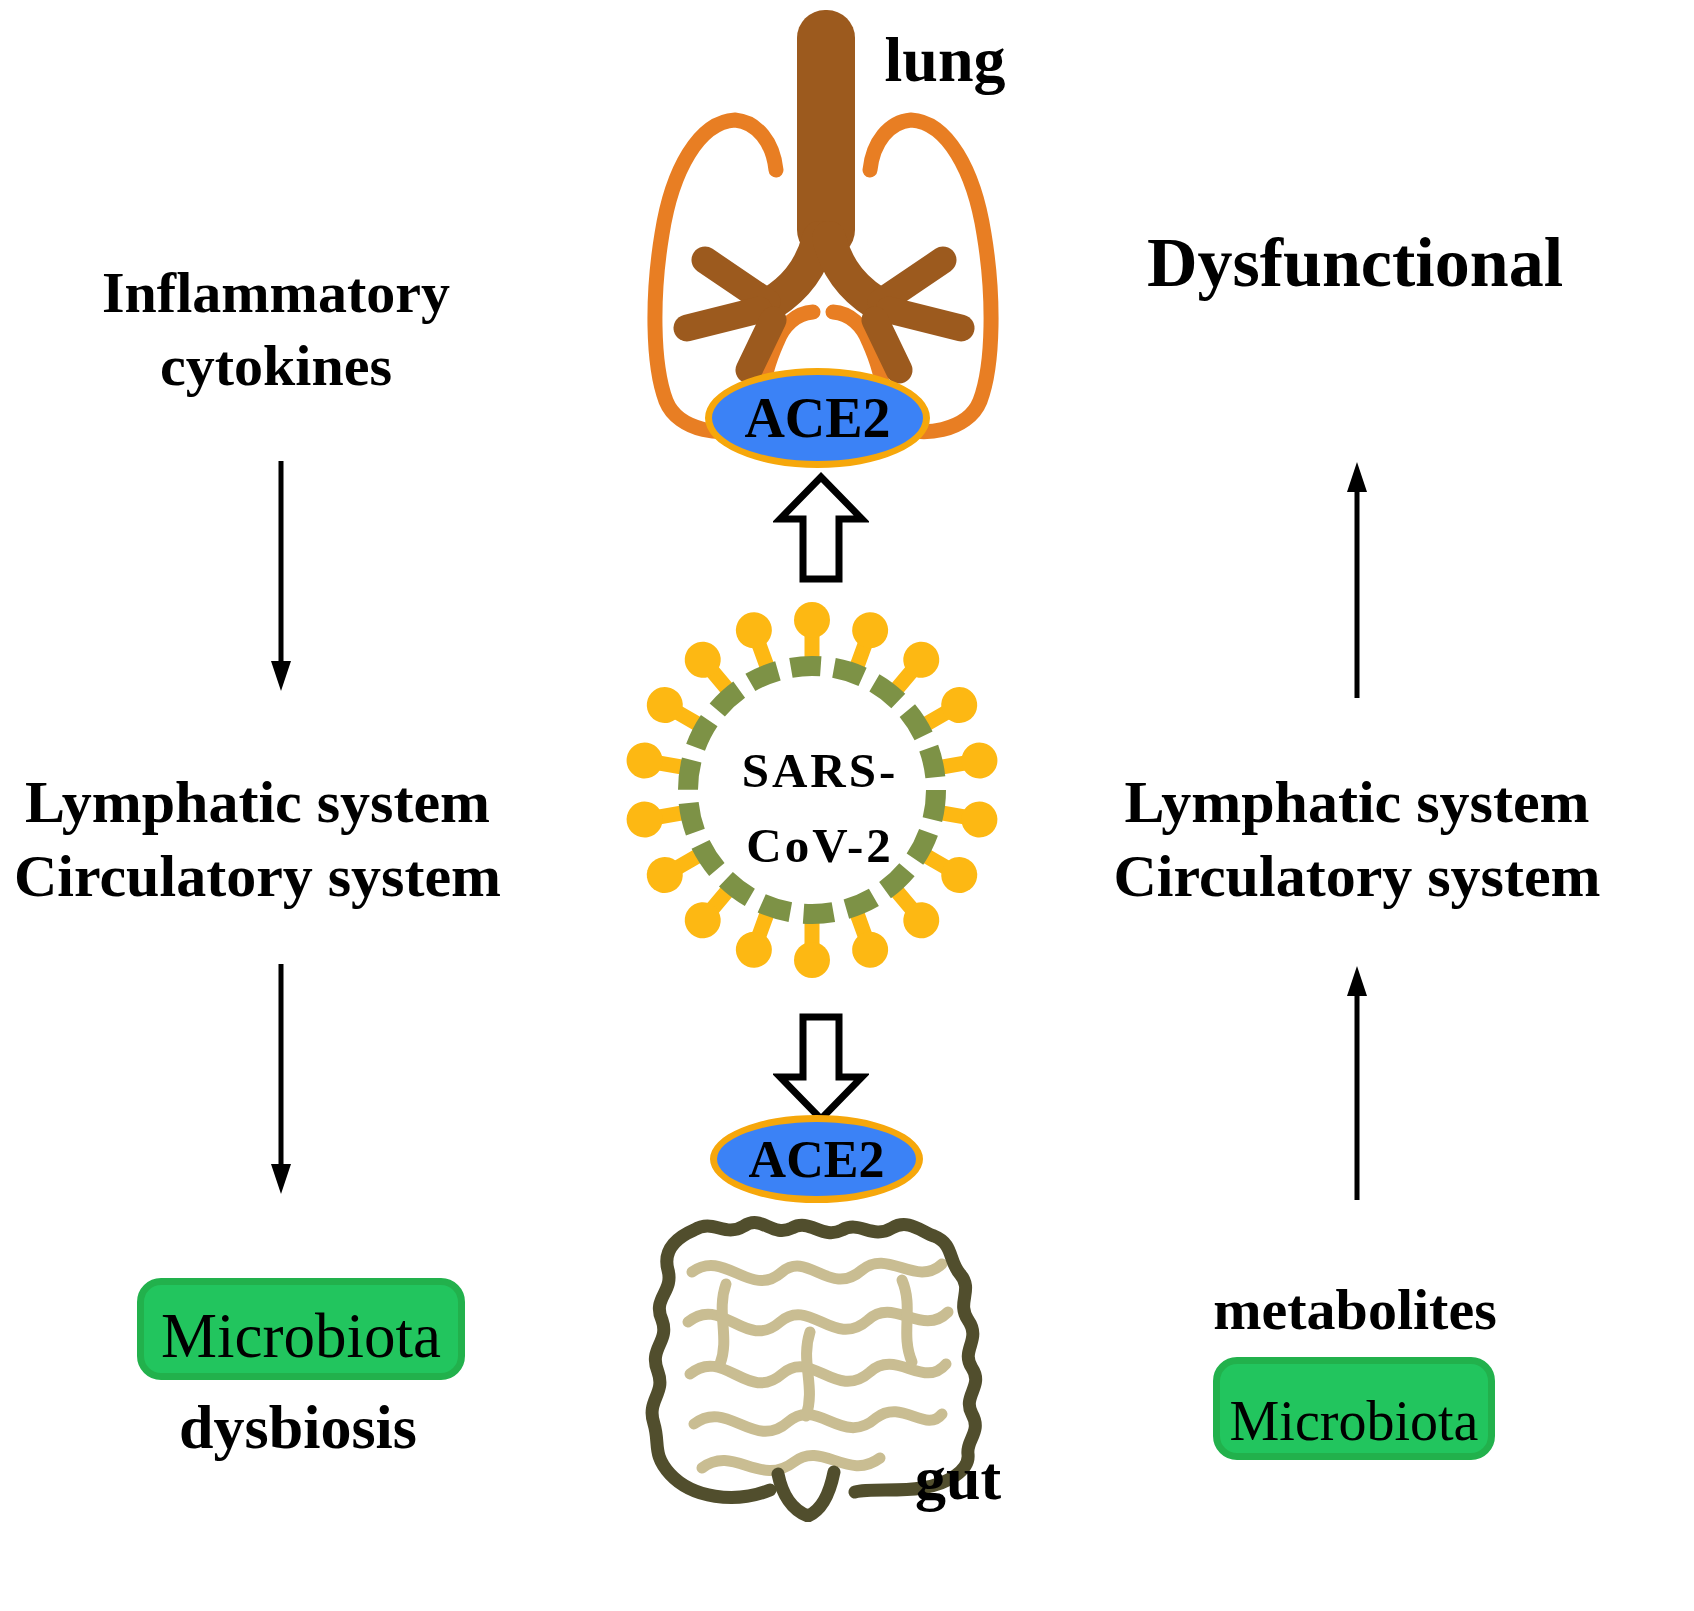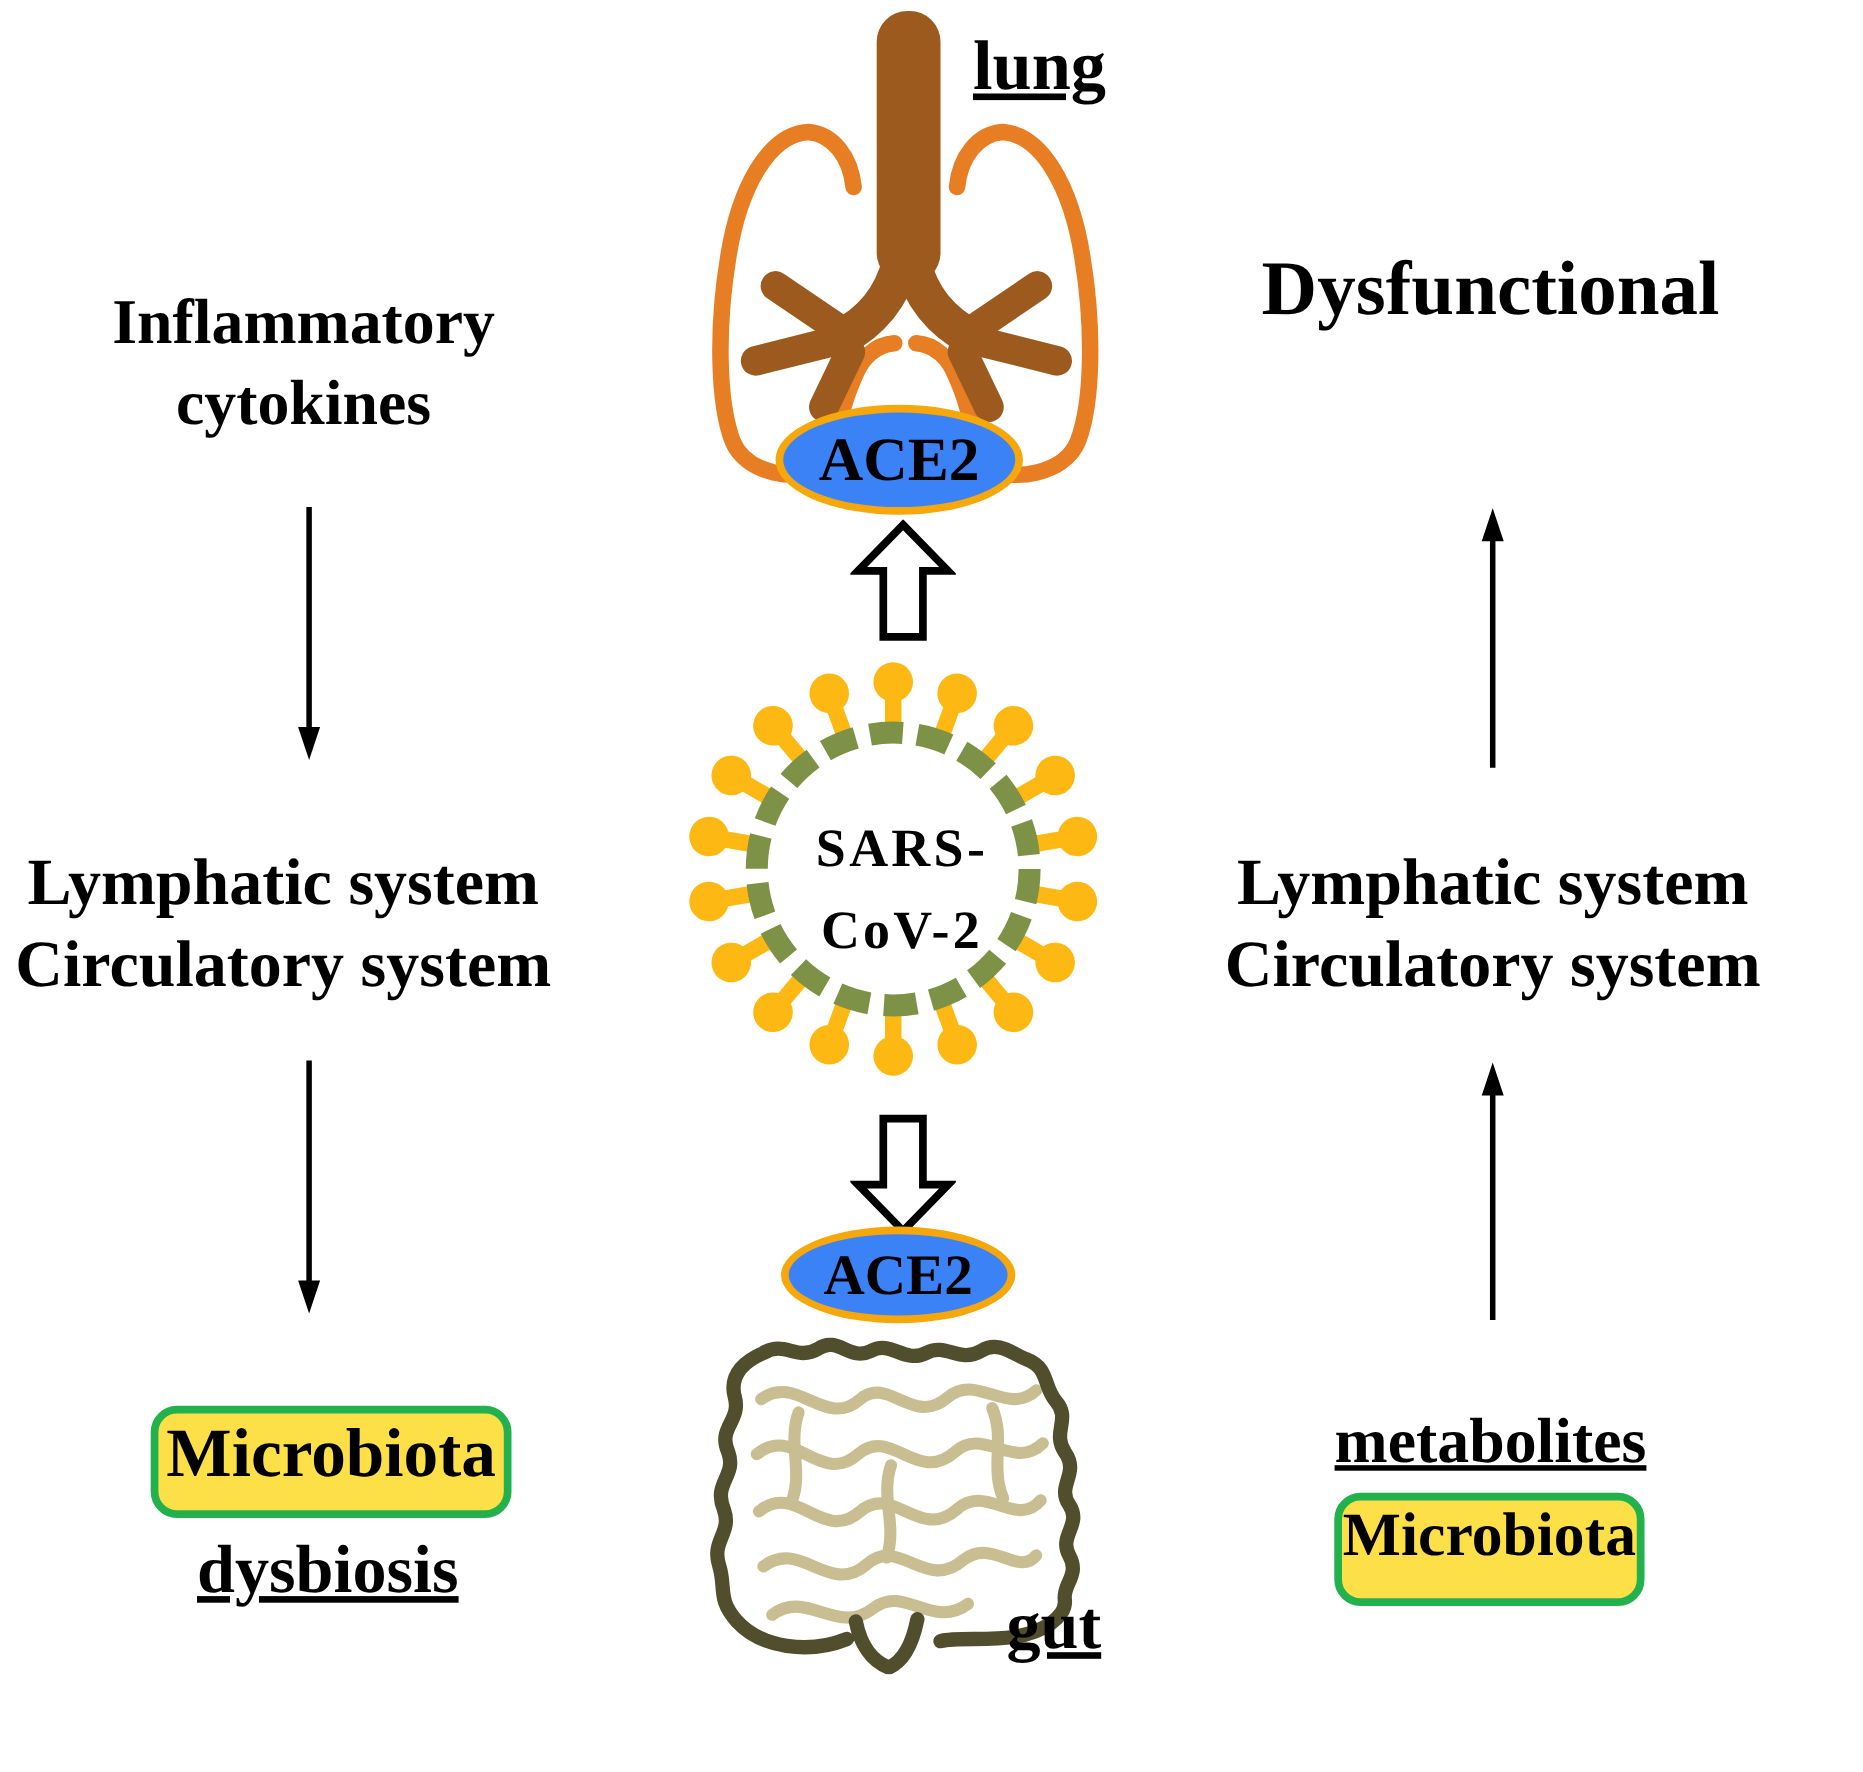--- a/index.html
+++ b/index.html
@@ -1,31 +1,31 @@
 <!DOCTYPE html>
 <html><head>
 <meta charset="utf-8">
 <style>
   html,body { margin:0; padding:0; background:#ffffff; }
   .canvas {
     position:relative; width:1694px; height:1611px; background:#ffffff;
     font-family:"Liberation Serif", serif; color:#000; overflow:hidden;
   }
   .abs { position:absolute; }
-  .label { font-weight:bold; text-align:center; white-space:nowrap;text-decoration:underline; }
+  .label { font-weight:bold; text-align:center; white-space:nowrap; }
   .twolines { font-weight:bold; text-align:center; }
   .ace2 {
     position:absolute; background:#3b82f6; border:7px solid #F6A70B;
     border-radius:50%; display:flex; align-items:center; justify-content:center;
     font-weight:bold; box-sizing:border-box;
   }
   .mbox {
-    position:absolute; background:#fde047; border:7px solid #22B14C;
-    border-radius:24px; display:flex; align-items:flex-start; justify-content:center;
-    font-weight:bold; box-sizing:border-box;
+    position:absolute; background:#22c55e; border:7px solid #22B14C;
+    border-radius:24px; display:flex; align-items:flex-end; justify-content:center;
+    font-weight:normal; box-sizing:border-box;
   }
   svg { display:block; }
 </style>
 </head>
 <body>
 
 <div class="canvas">
 
   <svg class="abs" style="left:645px; top:8px;" width="360" height="460" viewBox="0 0 360 460">
     <g fill="none" stroke="#E87E23" stroke-width="15" stroke-linecap="round" stroke-linejoin="round">

